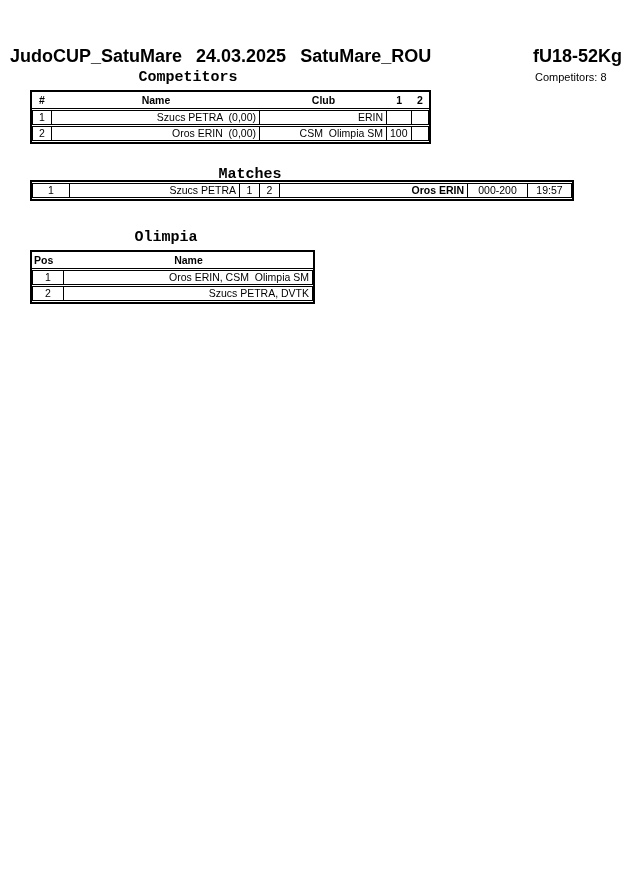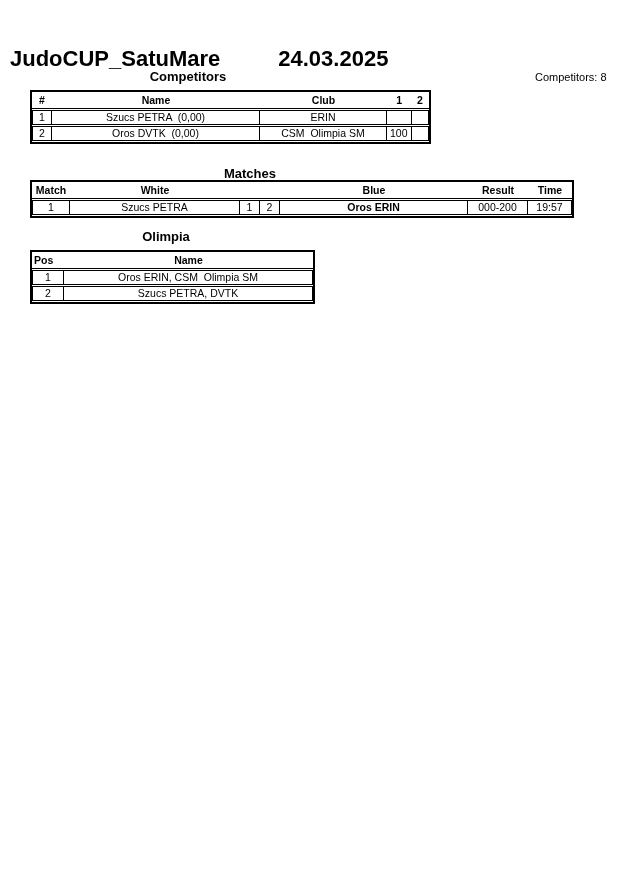--- a/index.html
+++ b/index.html
@@ -16,34 +16,34 @@
 
   
   .title-bar {
     position: absolute;
     left: 10px;
     top: 46px;
     width: 612px;
     display: flex;
     align-items: baseline;
     font-weight: bold;
-    font-size: 22px;
+    font-size: 18px;
     white-space: pre;
-    gap: 44px;
   }
   .title-part { margin-right: 14px; }
   .title-category { margin-left: auto; margin-right: 0; }
 
   
   .section-heading {
     position: absolute;
     transform: translateX(-50%);
     font-weight: bold;
-    font-size: 13px;
+    font-size: 15px;
     white-space: nowrap;
+    font-family: Liberation Mono, monospace;
   }
   .heading-competitors { left: 188px; top: 69px; }
   .heading-matches    { left: 250px; top: 159px; margin-top: 7px; }
   .heading-results    { left: 166px; top: 229px; }
 
   .count-label {
     position: absolute;
     left: 535px;
     top: 71px;
     font-size: 11px;
@@ -78,21 +78,21 @@
   td {
     border: 1px solid #000;
     border-left: none;
     height: 15px;
     padding: 0 3px;
     text-align: center;
     white-space: pre;
     overflow: hidden;
   }
   td:first-child { border-left: 1px solid #000; }
-  td.txt { text-align: center; }
+  td.txt { text-align: right; }
   th.txt-left { text-align: left; }
   td.bold { font-weight: bold; }
 
   .competitors-block {
     position: absolute;
     left: 30px;
     top: 90px;
     display: flex;
     align-items: stretch;
   }
@@ -100,20 +100,22 @@
   .results-block { position: absolute; left: 30px; top: 250px; }
 </style>
 </head>
 <body>
 
 <div class="page">
 
   <div class="title-bar">
     <span class="title-part">JudoCUP_SatuMare</span>
     <span class="title-part">24.03.2025</span>
+    <span class="title-part">SatuMare_ROU</span>
+    <span class="title-part title-category">fU18-52Kg</span>
   </div>
 
   <div class="section-heading heading-competitors">Competitors</div>
   <div class="count-label">Competitors: 8</div>
 
   <div class="competitors-block">
     <div class="tbl-wrap">
       <table>
         <colgroup>
           <col style="width:20px">
@@ -132,21 +134,21 @@
         </tr>
         <tr>
           <td>1</td>
           <td class="txt">Szucs PETRA  (0,00)</td>
           <td class="txt">ERIN</td>
           <td></td>
           <td></td>
         </tr>
         <tr>
           <td>2</td>
-          <td class="txt">Oros DVTK  (0,00)</td>
+          <td class="txt">Oros ERIN  (0,00)</td>
           <td class="txt">CSM  Olimpia SM</td>
           <td>100</td>
           <td></td>
         </tr>
       </tbody>
         </table>
     </div>
   </div>
 
   <div class="section-heading heading-matches">Matches</div>
@@ -156,29 +158,20 @@
       <colgroup>
         <col style="width:38px">
           <col style="width:170px">
           <col style="width:20px">
           <col style="width:20px">
           <col style="width:188px">
           <col style="width:60px">
           <col style="width:44px">
       </colgroup>
       <tbody>
-          <tr>
-        <th>Match</th>
-        <th>White</th>
-        <th></th>
-        <th></th>
-        <th>Blue</th>
-        <th>Result</th>
-        <th>Time</th>
-      </tr>
       <tr>
         <td>1</td>
         <td class="txt">Szucs PETRA</td>
         <td>1</td>
         <td>2</td>
         <td class="txt bold">Oros ERIN</td>
         <td>000-200</td>
         <td>19:57</td>
       </tr>
     </tbody>

